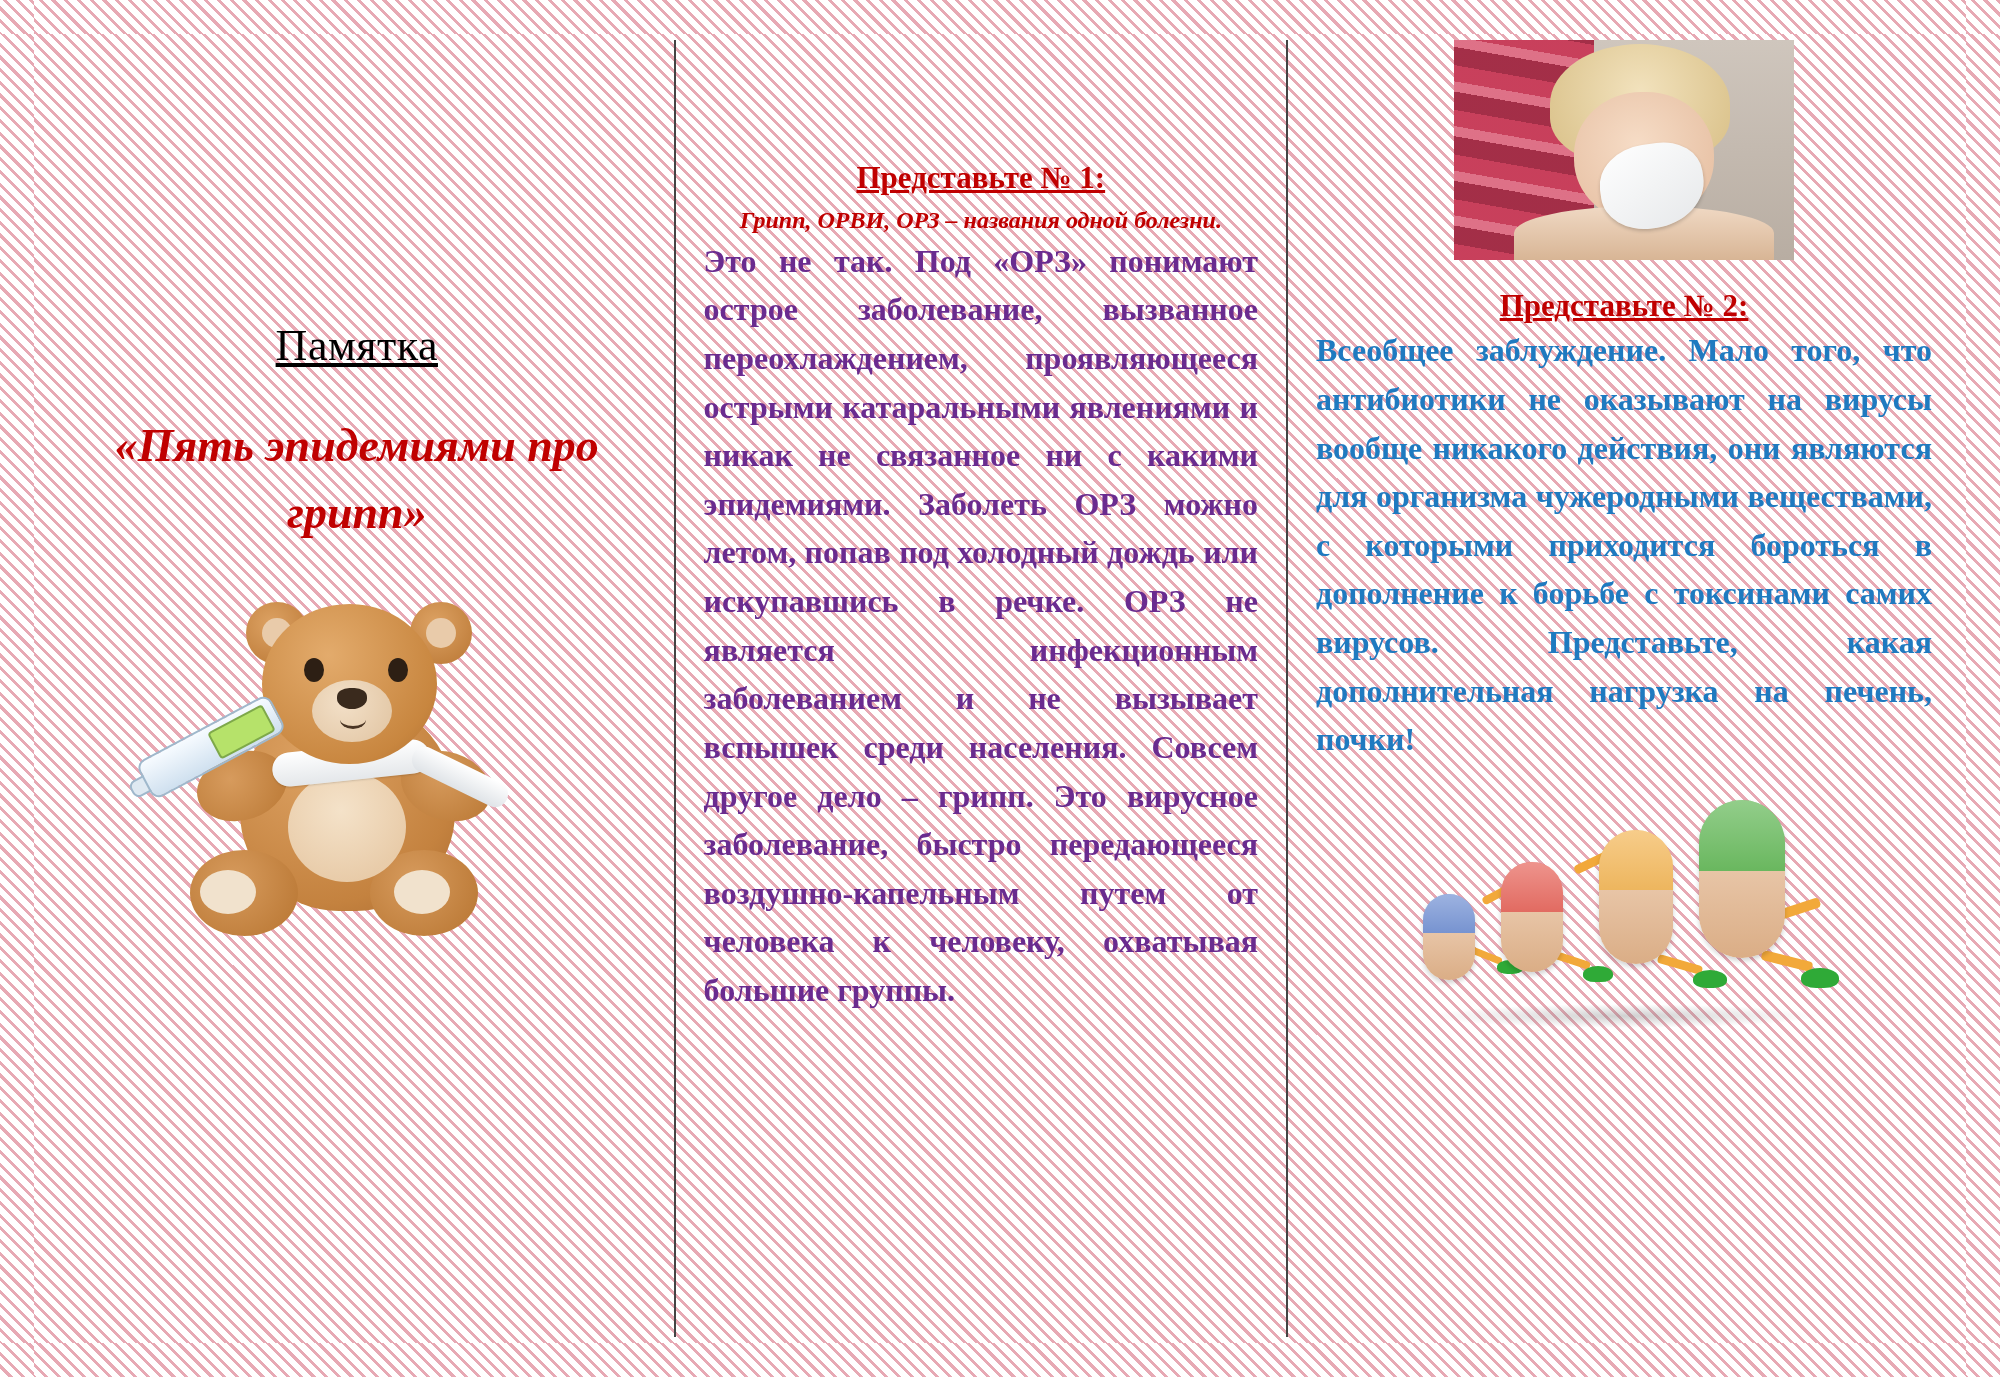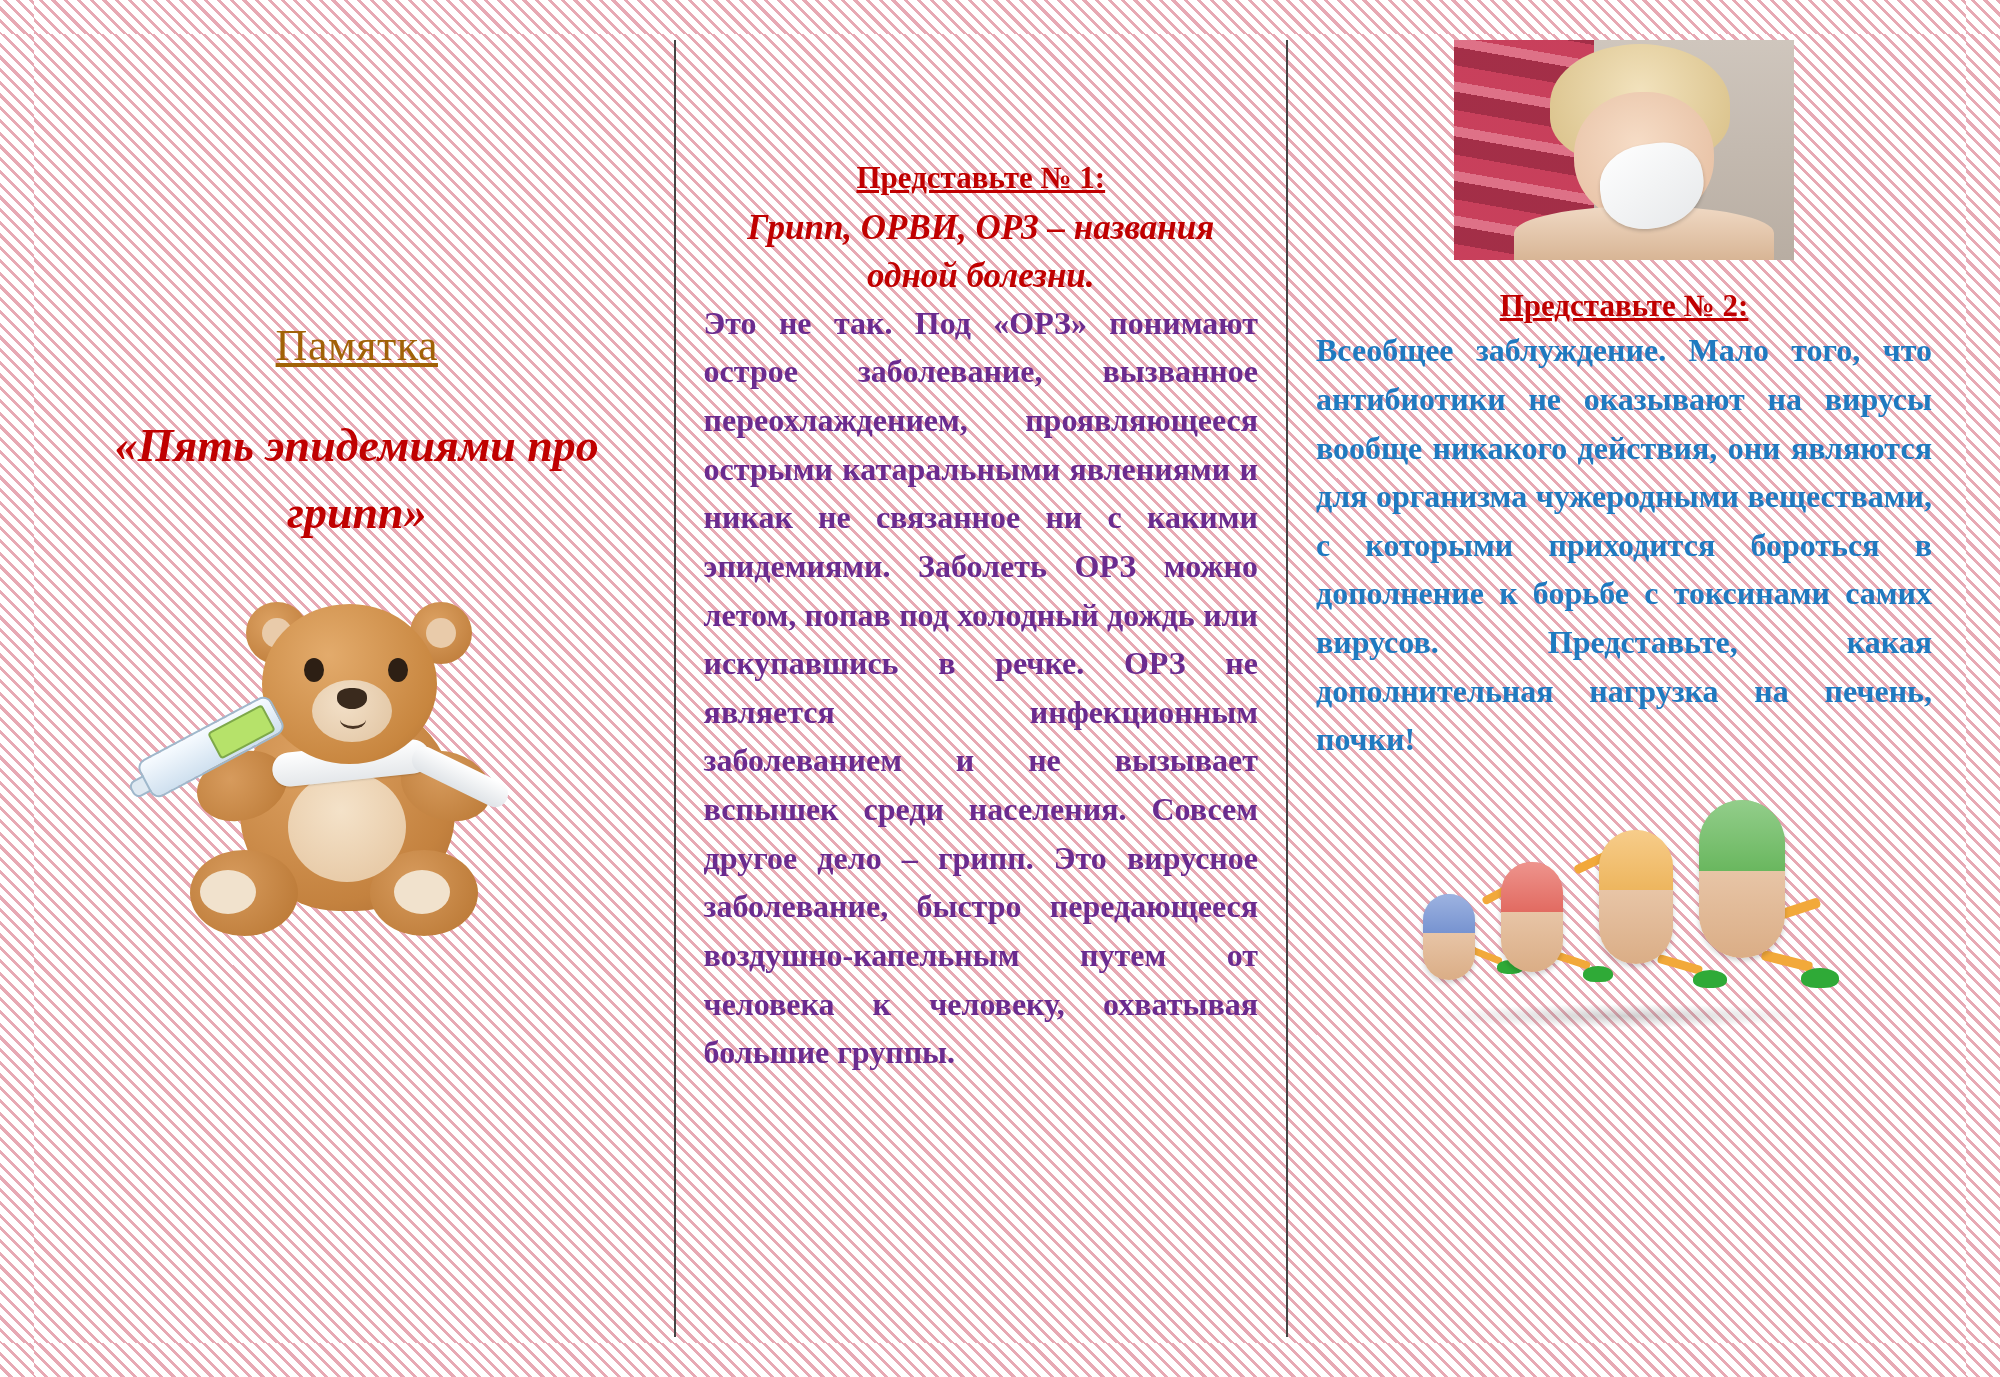--- a/index.html
+++ b/index.html
@@ -59,21 +59,21 @@
   }
   .panel-1 { width: 33.0%; }
   .panel-2 { width: 32.0%; border-left: 2px solid #444; border-right: 2px solid #444; }
   .panel-3 { width: 35.0%; }
 
   
   .cover-title {
     margin-top: 280px;
     text-align: center;
     font-size: 44px;
-    color: #a16207;
+    color: #000000;
     text-decoration: underline;
     letter-spacing: 0.5px;
   }
   .cover-subtitle {
     margin-top: 42px;
     text-align: center;
     font-size: 46px;
     font-weight: bold;
     font-style: italic;
     color: #c00000;
@@ -229,21 +229,21 @@
   .misc-title {
     text-align: center;
     font-size: 31px;
     font-weight: bold;
     color: #c00000;
     text-decoration: underline;
     line-height: 1.3;
   }
   .misc-sub {
     text-align: center;
-    font-size: 35px;
+    font-size: 24px;
     font-weight: bold;
     font-style: italic;
     color: #c00000;
     line-height: 1.35;
     margin-top: 6px;
   }
   .body-text {
     font-size: 32px;
     font-weight: bold;
     line-height: 1.52;

